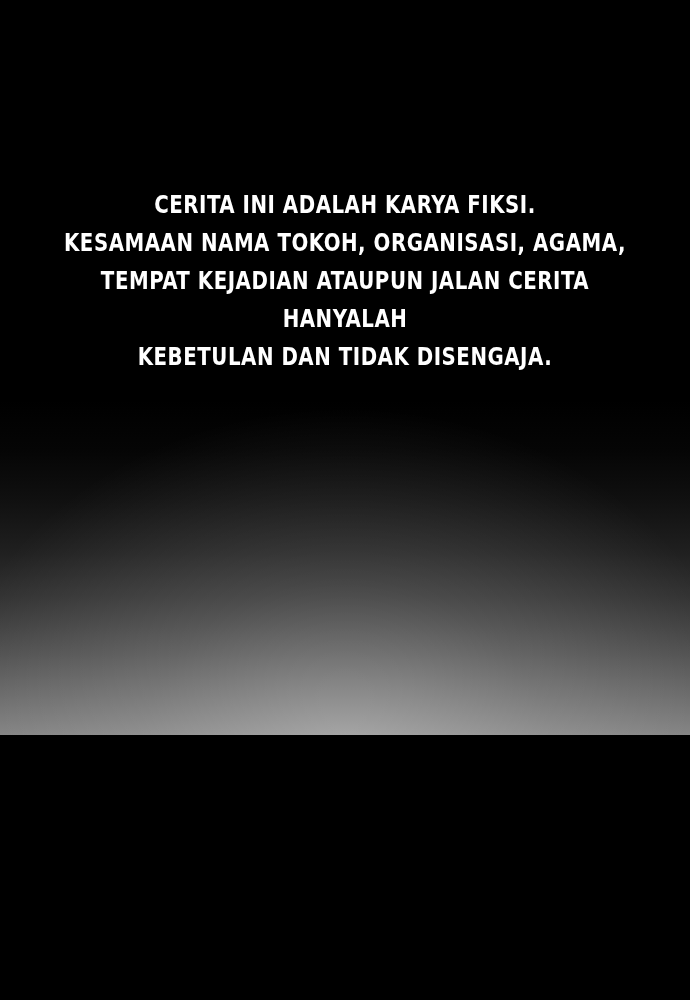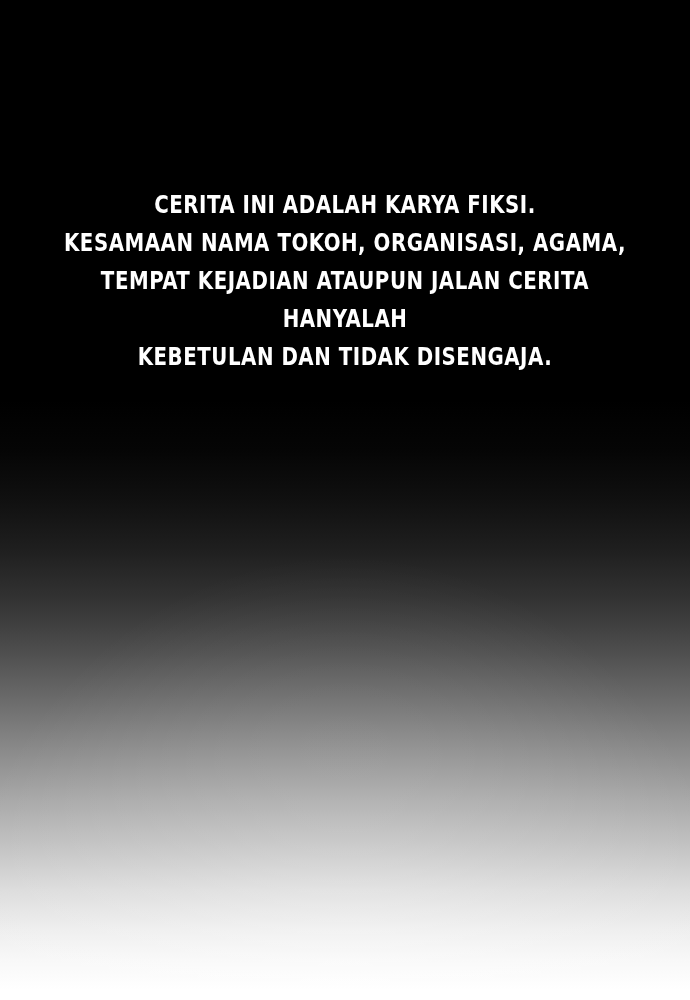--- a/index.html
+++ b/index.html
@@ -3,21 +3,21 @@
 <meta charset="utf-8">
 <style>
   html, body {
     margin: 0;
     padding: 0;
     background: #000000;
   }
   .page {
     position: relative;
     width: 690px;
-    height: 1000px;
+    height: 735px;
     overflow: hidden;
     background: #000000;
     font-family: "Liberation Sans", sans-serif;
   }
   
   .gradient-layer {
     position: absolute;
     left: 0;
     top: 0;
     width: 690px;

